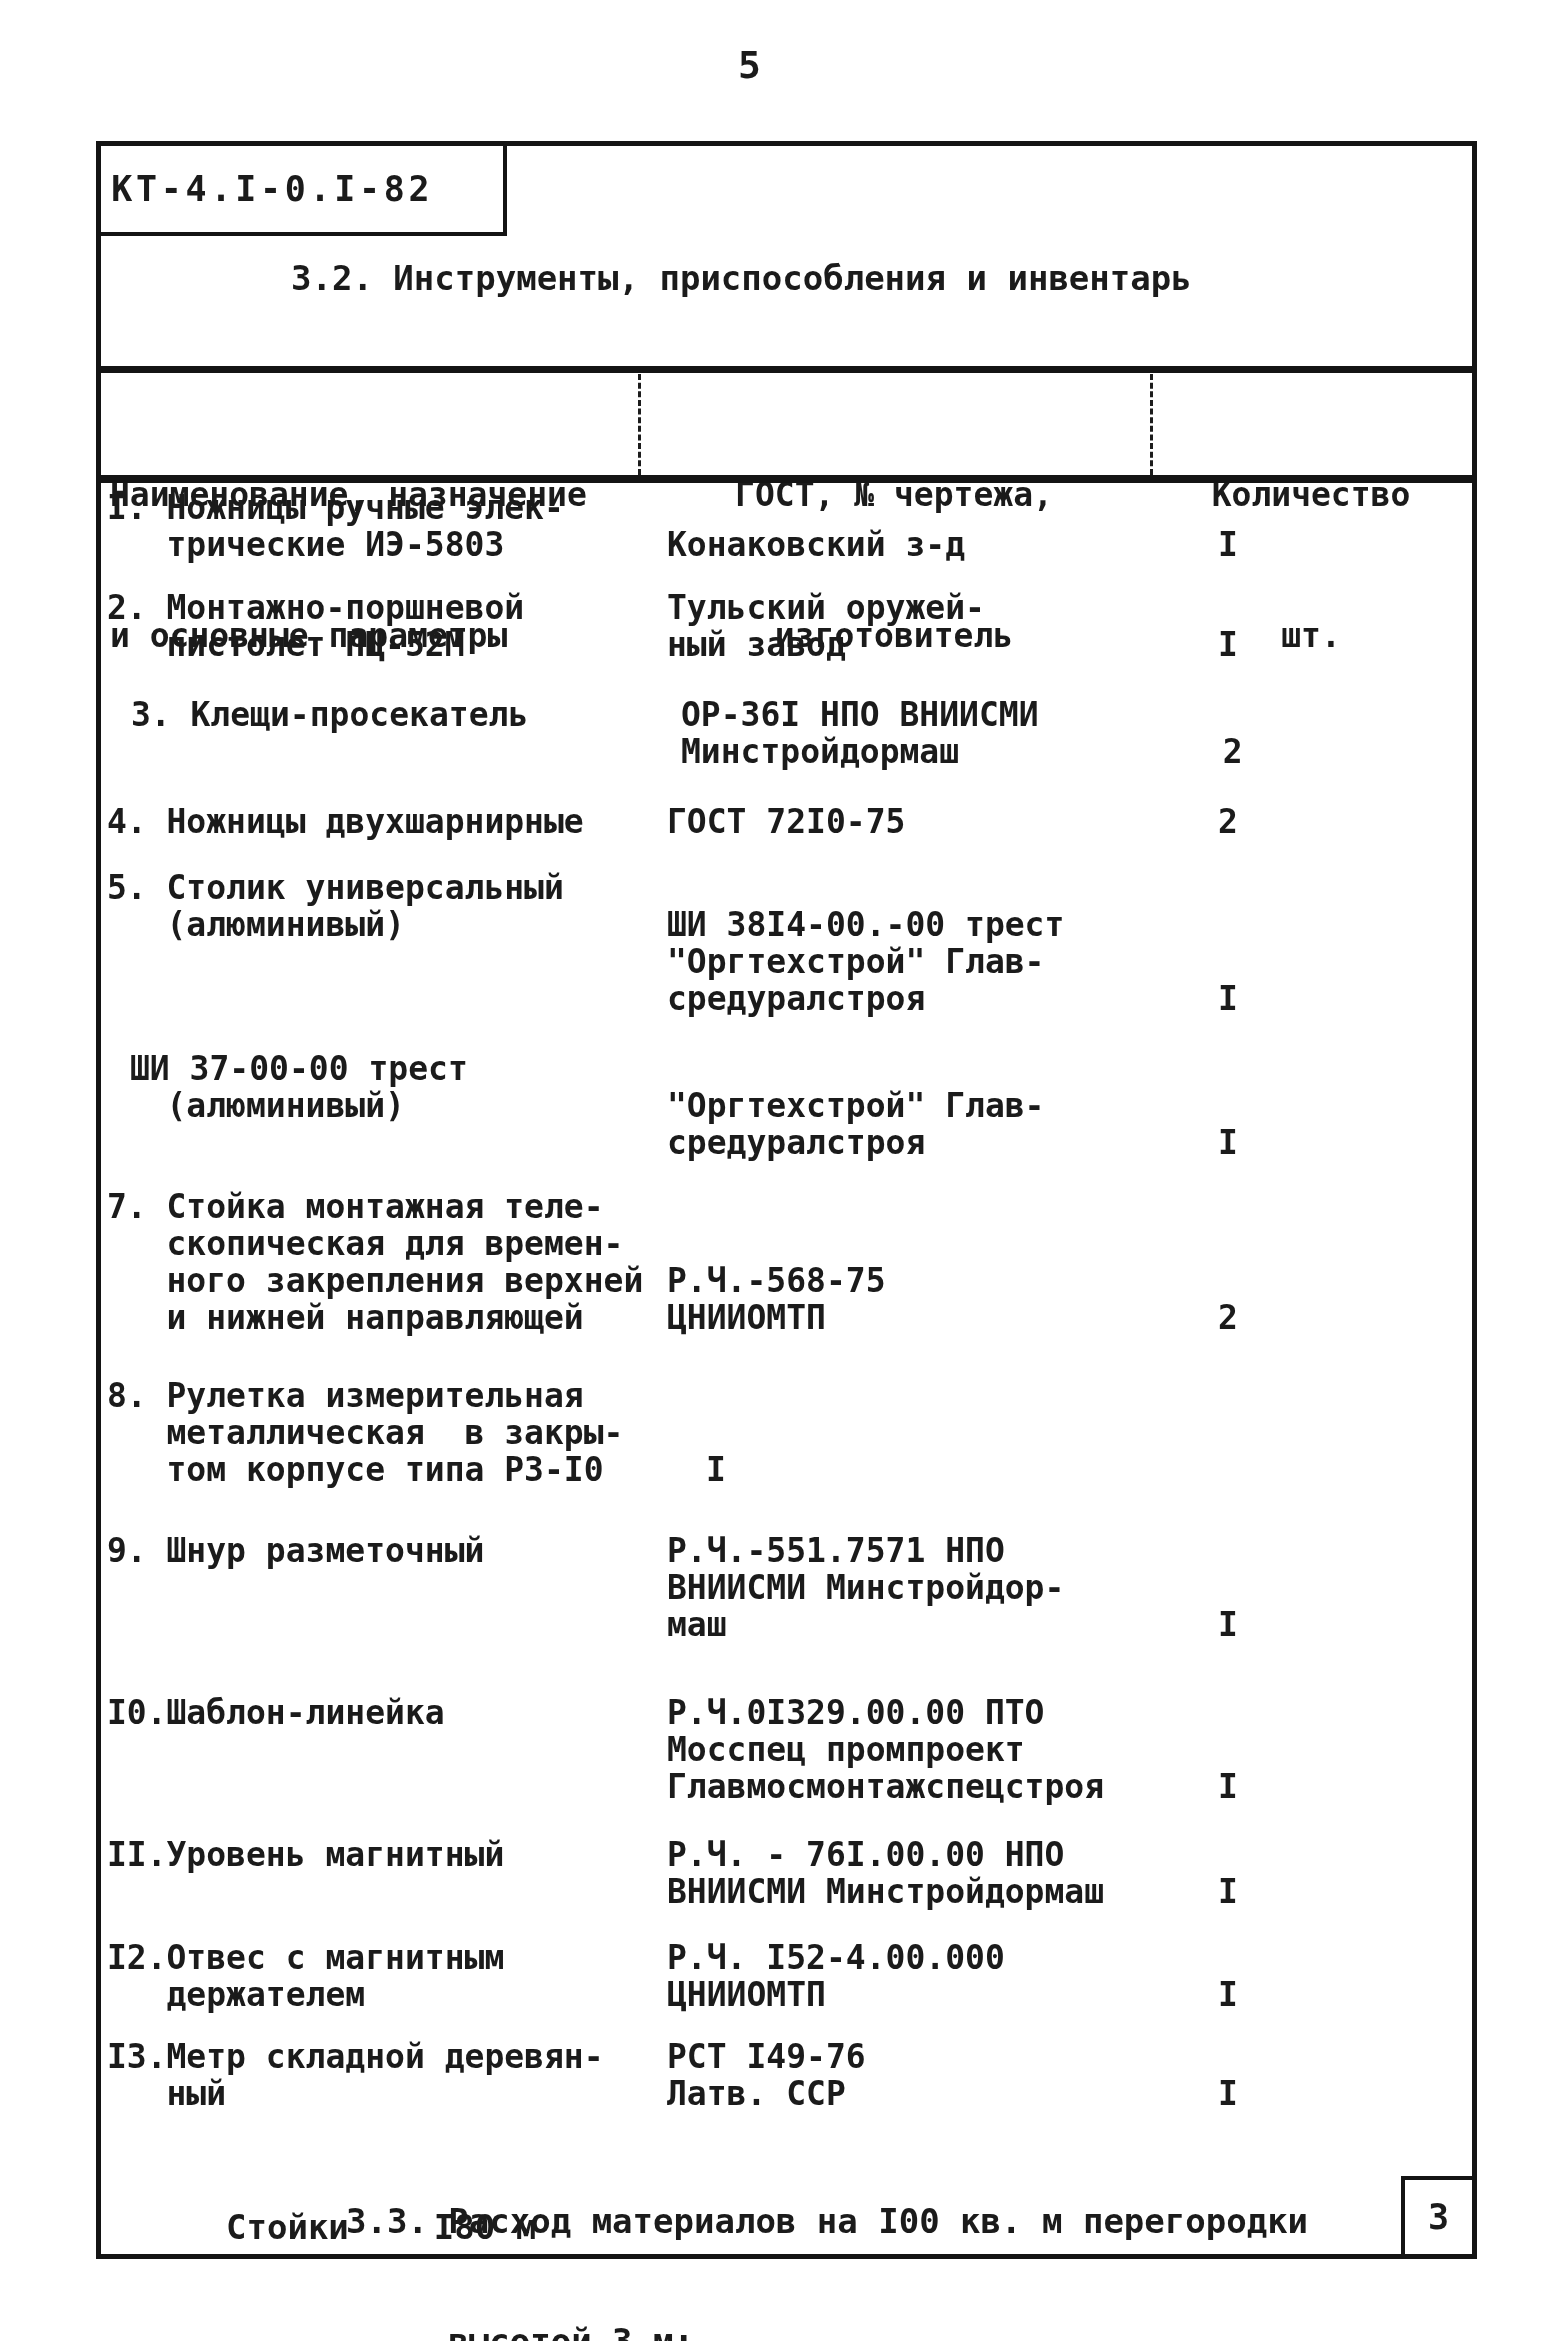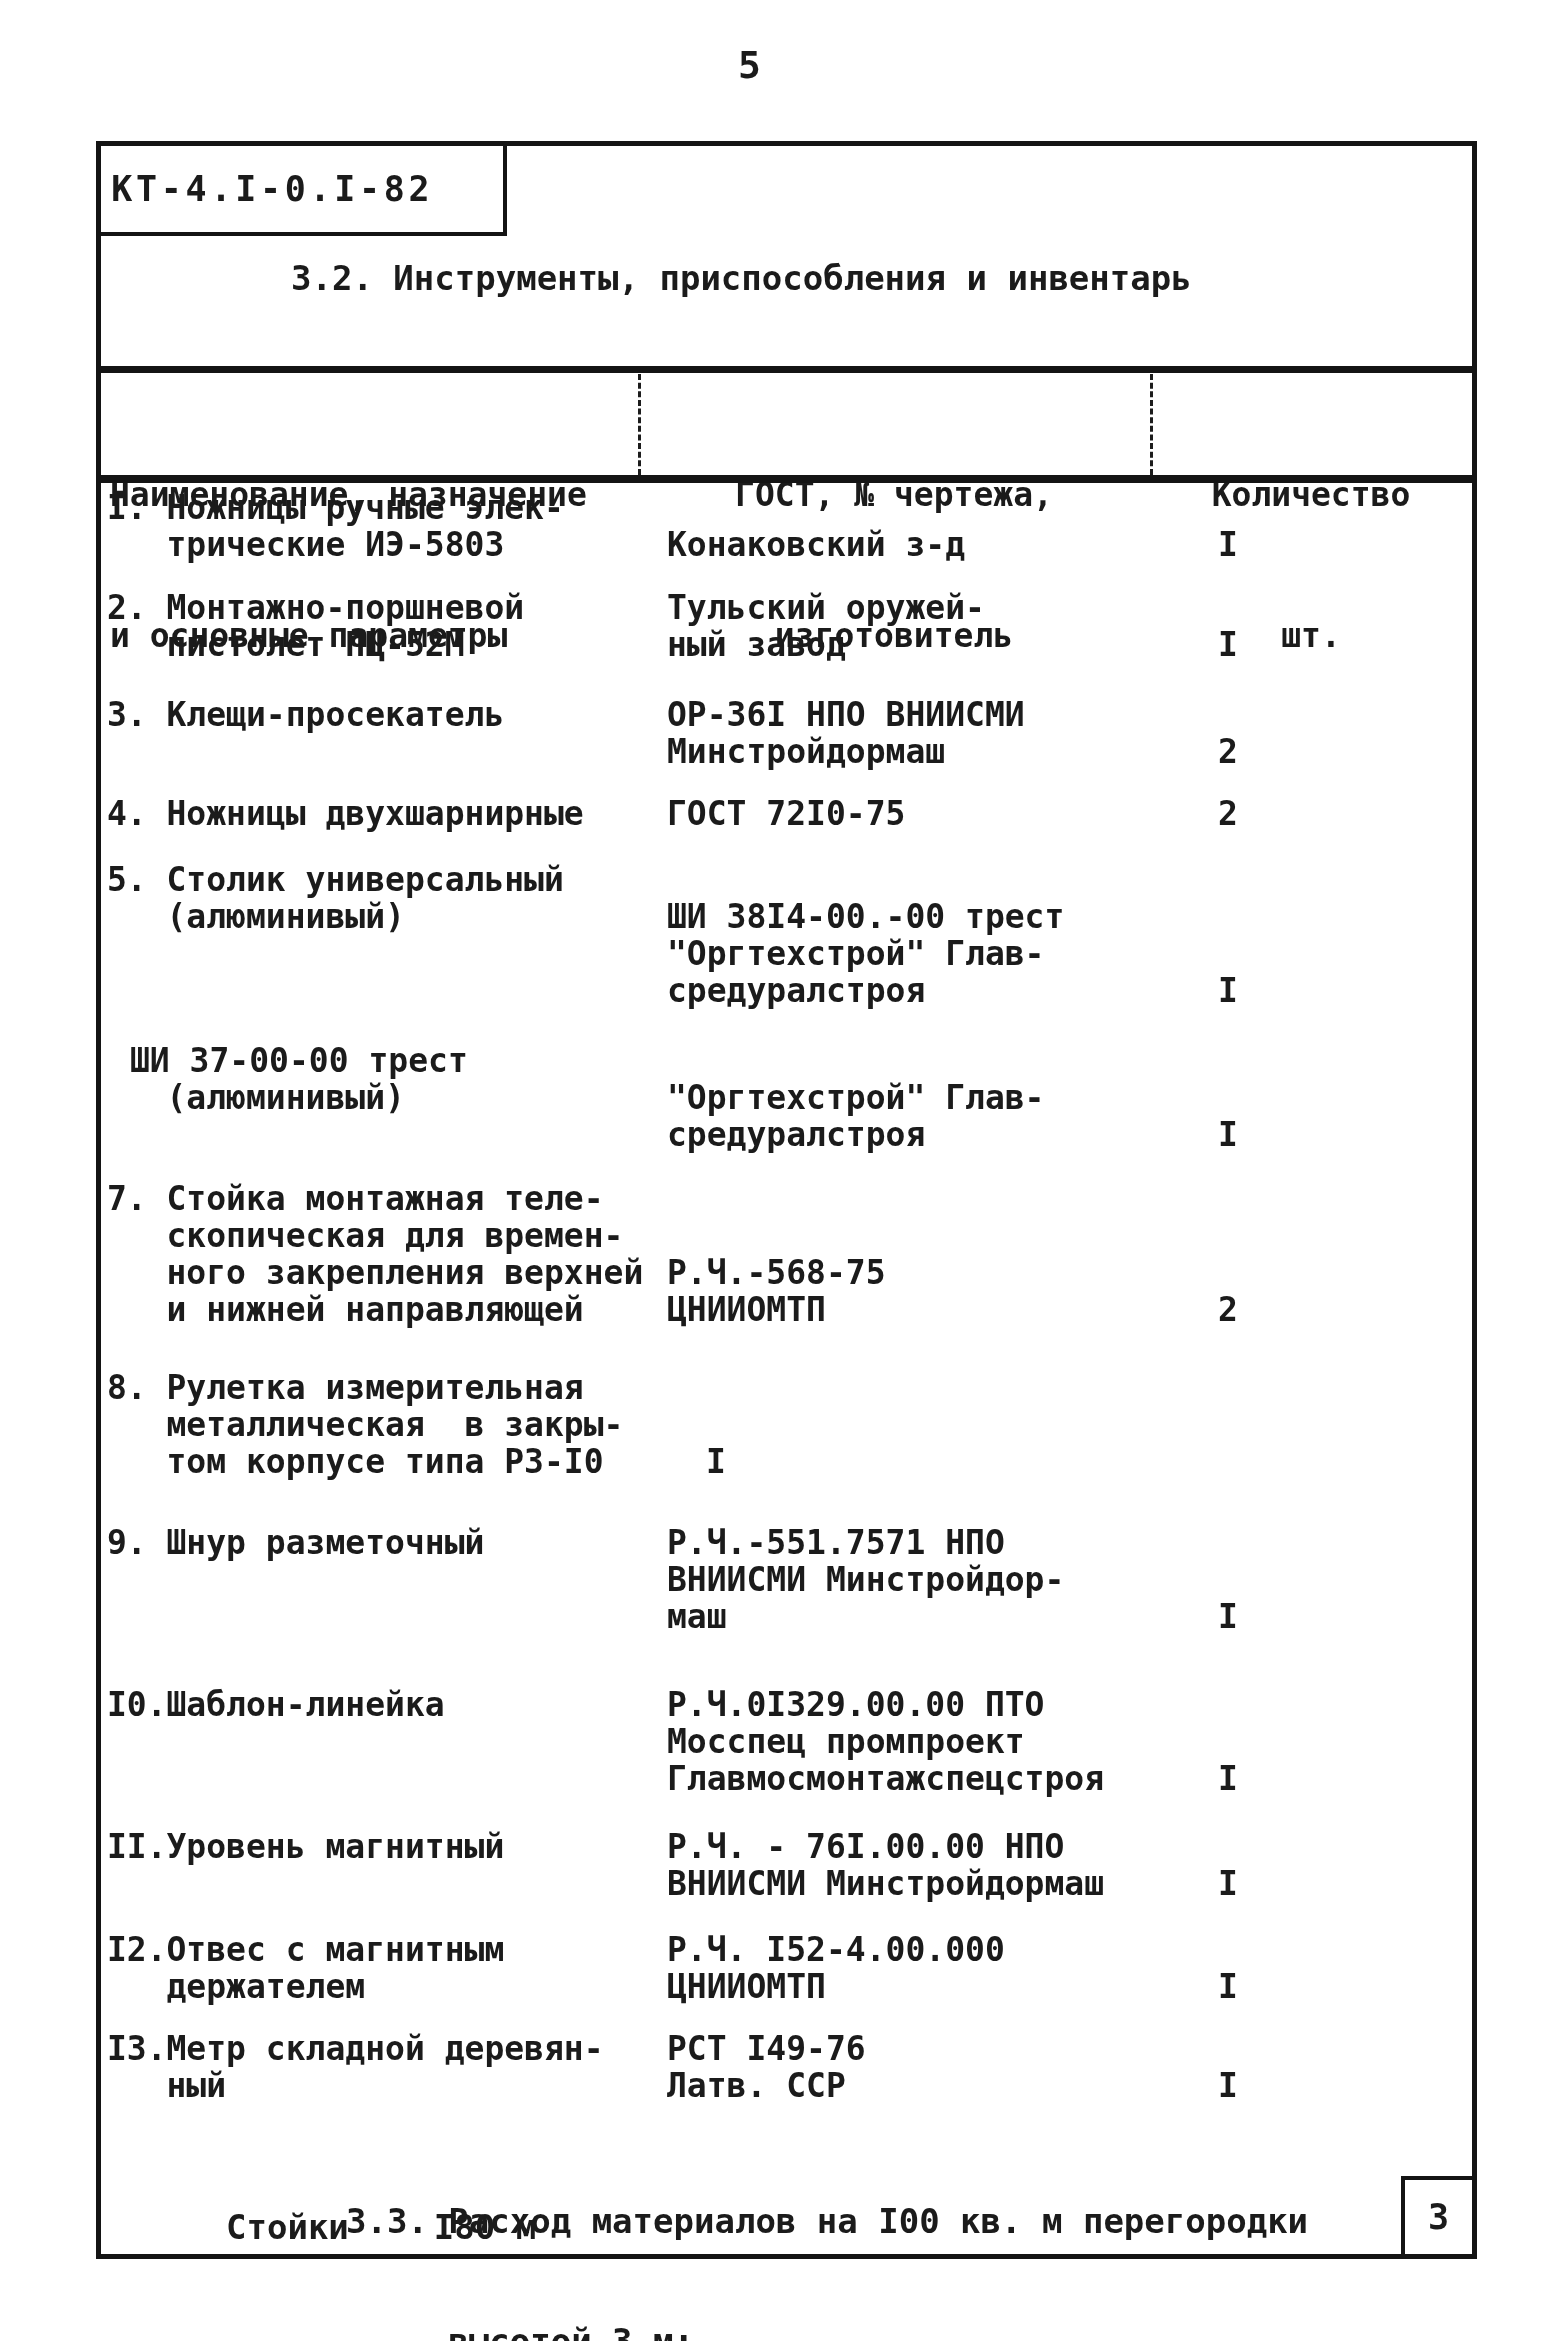--- a/index.html
+++ b/index.html
@@ -130,21 +130,21 @@
             <div class="c c1">2. Монтажно-поршневой</div>
             <div class="c c2">Тульский оружей-</div>
             <div class="c c3"></div>
           </div>
           <div class="tline">
             <div class="c c1">   пистолет ПЦ-52М</div>
             <div class="c c2">ный завод</div>
             <div class="c c3">I</div>
           </div>
         </div>
-        <div class="trow" style="margin-bottom: 25px;">
+        <div class="trow" style="margin-bottom: 33px; padding-left: 24px;">
           <div class="tline">
             <div class="c c1">3. Клещи-просекатель</div>
             <div class="c c2">ОР-36I НПО ВНИИСМИ</div>
             <div class="c c3"></div>
           </div>
           <div class="tline">
             <div class="c c1"></div>
             <div class="c c2">Минстройдормаш</div>
             <div class="c c3">2</div>
           </div>

